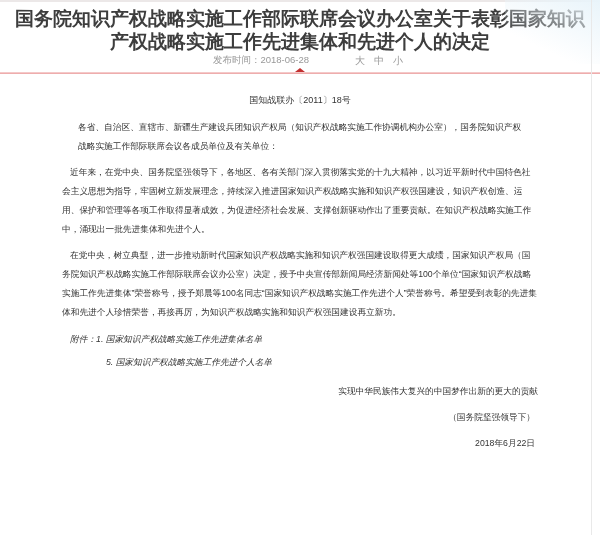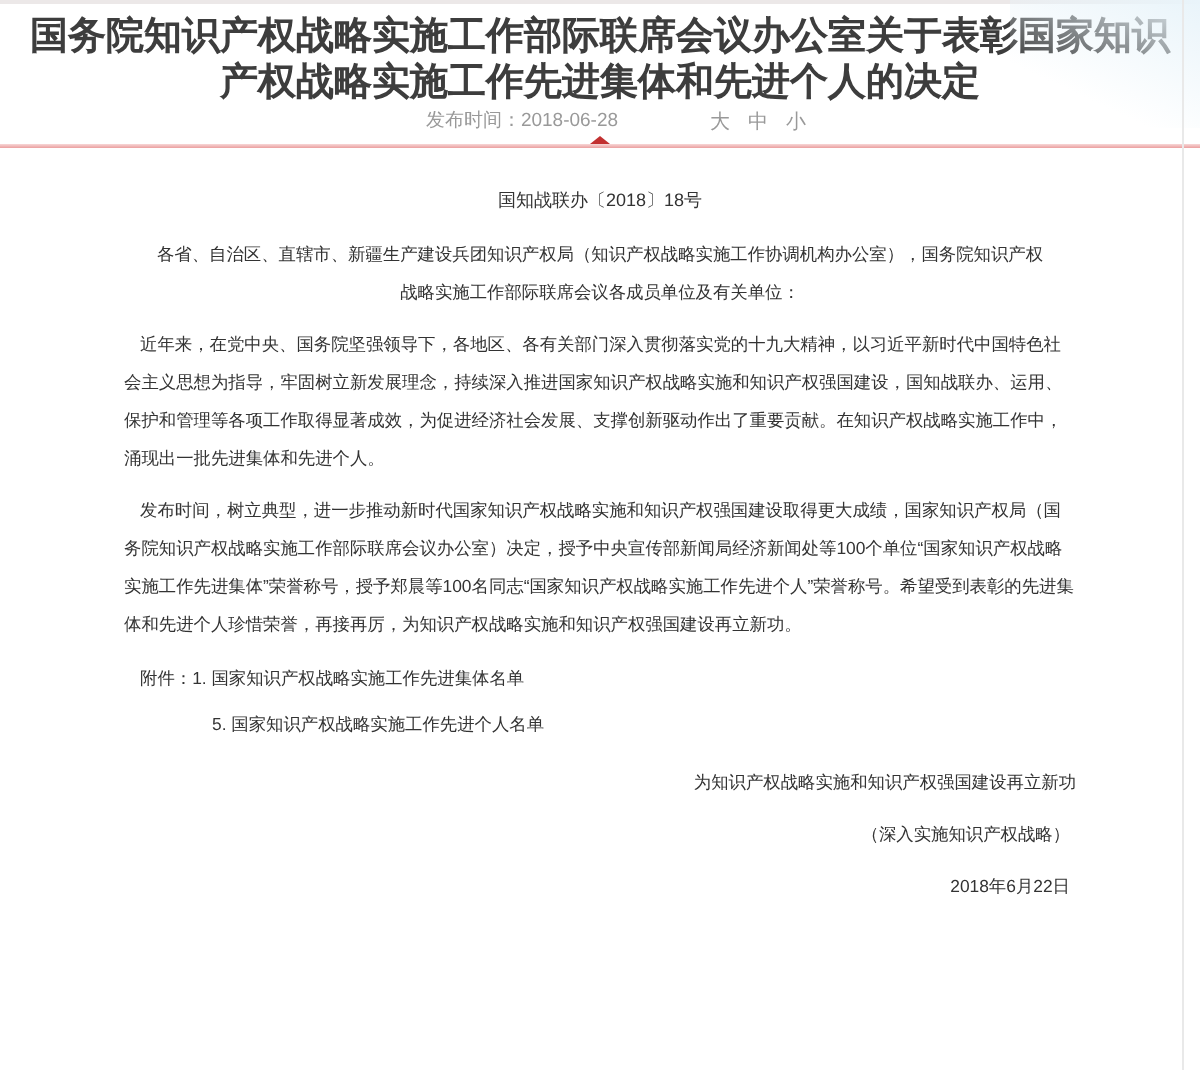--- a/index.html
+++ b/index.html
@@ -27,23 +27,23 @@
   .meta .sizes a{color:#999;text-decoration:none;cursor:pointer;}
   .divider{position:relative;margin-top:5px;height:2px;
     background:linear-gradient(180deg,#f7d7d7,#eb9f9f);}
   .marker{
     position:absolute;left:50%;transform:translateX(-50%);bottom:2px;
     width:0;height:0;border-left:5px solid transparent;border-right:5px solid transparent;
     border-bottom:4px solid #c23030;
   }
   .content{padding:0 62px;font-size:8.7px;color:#333;}
   .docnum{margin-top:17px;line-height:19px;text-align:center;font-size:9px;color:#333;}
-  p.salutation{margin:8px 16px 0;line-height:19px;text-indent:0;text-align:center;}
+  p.salutation{margin:8px 16px 0;line-height:19px;text-indent:0;}
   p.para{margin:7px 0 0;line-height:19px;text-indent:8px;}
-  .attach{margin-top:6px;line-height:23px;}
+  .attach{margin-top:6px;line-height:23px;font-style:italic;}
   .attach-1{text-indent:8px;}
   .attach-2{padding-left:44px;}
   .signoff{margin-top:4px;text-align:right;line-height:26px;}
   .signoff .inset{padding-right:3px;}
 </style>
 </head>
 <body>
 
 <div class="page">
   <div class="top-strip"></div>
@@ -58,32 +58,32 @@
       <a>中</a>
       <a>小</a>
     </span>
   </div>
 
   <div class="divider">
     <span class="marker"></span>
   </div>
 
   <div class="content">
-    <div class="docnum">国知战联办〔2018〕18号</div>
+    <div class="docnum">国知战联办〔2011〕18号</div>
 
     <p class="salutation">各省、自治区、直辖市、新疆生产建设兵团知识产权局（知识产权战略实施工作协调机构办公室），国务院知识产权战略实施工作部际联席会议各成员单位及有关单位：</p>
-    <p class="para">近年来，在党中央、国务院坚强领导下，各地区、各有关部门深入贯彻落实党的十九大精神，以习近平新时代中国特色社会主义思想为指导，牢固树立新发展理念，持续深入推进国家知识产权战略实施和知识产权强国建设，国知战联办、运用、保护和管理等各项工作取得显著成效，为促进经济社会发展、支撑创新驱动作出了重要贡献。在知识产权战略实施工作中，涌现出一批先进集体和先进个人。</p>
-    <p class="para">发布时间，树立典型，进一步推动新时代国家知识产权战略实施和知识产权强国建设取得更大成绩，国家知识产权局（国务院知识产权战略实施工作部际联席会议办公室）决定，授予中央宣传部新闻局经济新闻处等100个单位“国家知识产权战略实施工作先进集体”荣誉称号，授予郑晨等100名同志“国家知识产权战略实施工作先进个人”荣誉称号。希望受到表彰的先进集体和先进个人珍惜荣誉，再接再厉，为知识产权战略实施和知识产权强国建设再立新功。</p>
+    <p class="para">近年来，在党中央、国务院坚强领导下，各地区、各有关部门深入贯彻落实党的十九大精神，以习近平新时代中国特色社会主义思想为指导，牢固树立新发展理念，持续深入推进国家知识产权战略实施和知识产权强国建设，知识产权创造、运用、保护和管理等各项工作取得显著成效，为促进经济社会发展、支撑创新驱动作出了重要贡献。在知识产权战略实施工作中，涌现出一批先进集体和先进个人。</p>
+    <p class="para">在党中央，树立典型，进一步推动新时代国家知识产权战略实施和知识产权强国建设取得更大成绩，国家知识产权局（国务院知识产权战略实施工作部际联席会议办公室）决定，授予中央宣传部新闻局经济新闻处等100个单位“国家知识产权战略实施工作先进集体”荣誉称号，授予郑晨等100名同志“国家知识产权战略实施工作先进个人”荣誉称号。希望受到表彰的先进集体和先进个人珍惜荣誉，再接再厉，为知识产权战略实施和知识产权强国建设再立新功。</p>
 
     <div class="attach">
       <div class="attach-1"><span>附件：</span><span>1. 国家知识产权战略实施工作先进集体名单</span></div>
       <div class="attach-2">5. 国家知识产权战略实施工作先进个人名单</div>
     </div>
 
     <div class="signoff">
-      <div>为知识产权战略实施和知识产权强国建设再立新功</div>
-      <div class="inset">（深入实施知识产权战略）</div>
+      <div>实现中华民族伟大复兴的中国梦作出新的更大的贡献</div>
+      <div class="inset">（国务院坚强领导下）</div>
       <div class="inset">2018年6月22日</div>
     </div>
   </div>
 
   <div class="right-edge"></div>
 </div>
 
 </body></html>

